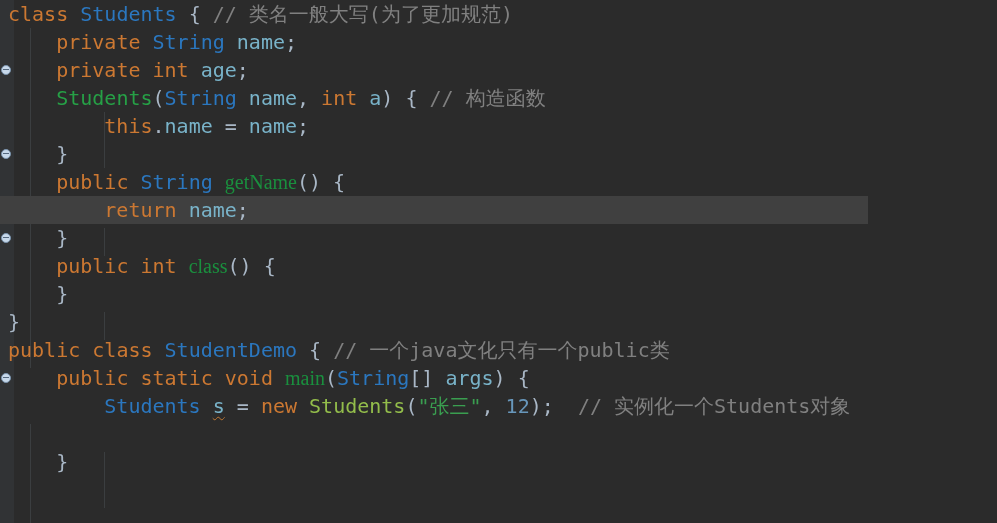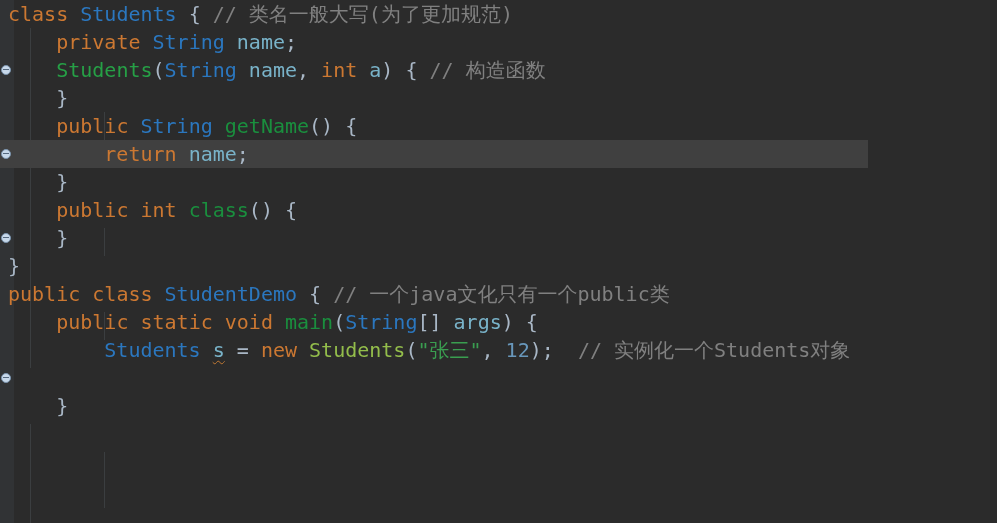--- a/index.html
+++ b/index.html
@@ -97,21 +97,21 @@
     top: 0;
     width: 1px;
     background: #3b3e40;
     z-index: 2;
   }
 
   
   .kw   { color: #cc7832; }
   .type { color: #2b77bf; margin-top: 25px; }
   .ident{ color: #79b3c9; }
-  .fn   { color: #1a8f3e; }
+  .fn   { color: #1a8f3e; font-family: Liberation Serif, serif; }
   .ctor { color: #26a046; }
   .cls  { color: #2b77bf; }
   .call { color: #93bd4b; }
   .str  { color: #3a9e50; }
   .num  { color: #6897bb; margin-top: 6px; }
   .cmt  { color: #808080; }
   .punc { color: #a9b7c6; }
   .field{ color: #79b3c9; }
   .wavy-warn {
     text-decoration: underline;
@@ -134,21 +134,23 @@
       <div class="guide" style="left: 30px; top: 424px; height: 99px;"></div>
       <div class="guide" style="left: 104px; top: 112px; height: 56px;"></div>
       <div class="guide" style="left: 104px; top: 228px; height: 28px;"></div>
       <div class="guide" style="left: 104px; top: 312px; height: 28px;"></div>
       <div class="guide" style="left: 104px; top: 452px; height: 56px;"></div>
     </div>
 
   <div id="lines">
       <div class="line"><span class="code"><span class="kw">class</span><span class="punc"> </span><span class="cls">Students</span><span class="punc"> </span><span class="punc">{</span><span class="punc"> </span><span class="cmt">// 类名一般大写(为了更加规范)</span></span></div>
       <div class="line"><span class="code"><span class="punc">    </span><span class="kw">private</span><span class="punc"> </span><span class="type">String</span><span class="punc"> </span><span class="ident">name</span><span class="punc">;</span></span></div>
+      <div class="line"><span class="code"><span class="punc">    </span><span class="kw">private</span><span class="punc"> </span><span class="kw">int</span><span class="punc"> </span><span class="ident">age</span><span class="punc">;</span></span></div>
       <div class="line"><span class="code"><span class="punc">    </span><span class="ctor">Students</span><span class="punc">(</span><span class="type">String</span><span class="punc"> </span><span class="ident">name</span><span class="punc">, </span><span class="kw">int</span><span class="punc"> </span><span class="ident">a</span><span class="punc">) </span><span class="punc">{</span><span class="punc"> </span><span class="cmt">// 构造函数</span></span></div>
+      <div class="line"><span class="code"><span class="punc">        </span><span class="kw">this</span><span class="punc">.</span><span class="field">name</span><span class="punc"> = </span><span class="ident">name</span><span class="punc">;</span></span></div>
       <div class="line"><span class="code"><span class="punc">    </span><span class="punc">}</span></span></div>
       <div class="line"><span class="code"><span class="punc">    </span><span class="kw">public</span><span class="punc"> </span><span class="type">String</span><span class="punc"> </span><span class="fn">getName</span><span class="punc">() </span><span class="punc">{</span></span></div>
       <div class="line current"><span class="code"><span class="punc">        </span><span class="kw">return</span><span class="punc"> </span><span class="ident">name</span><span class="punc">;</span></span></div>
       <div class="line"><span class="code"><span class="punc">    </span><span class="punc">}</span></span></div>
       <div class="line"><span class="code"><span class="punc">    </span><span class="kw">public</span><span class="punc"> </span><span class="kw">int</span><span class="punc"> </span><span class="fn">class</span><span class="punc">() </span><span class="punc">{</span></span></div>
       <div class="line"><span class="code"><span class="punc">    </span><span class="punc">}</span></span></div>
       <div class="line"><span class="code"><span class="punc">}</span></span></div>
       <div class="line"><span class="code"><span class="kw">public</span><span class="punc"> </span><span class="kw">class</span><span class="punc"> </span><span class="cls">StudentDemo</span><span class="punc"> </span><span class="punc">{</span><span class="punc"> </span><span class="cmt">// 一个java文化只有一个public类</span></span></div>
       <div class="line"><span class="code"><span class="punc">    </span><span class="kw">public</span><span class="punc"> </span><span class="kw">static</span><span class="punc"> </span><span class="kw">void</span><span class="punc"> </span><span class="fn">main</span><span class="punc">(</span><span class="type">String</span><span class="punc">[] </span><span class="ident">args</span><span class="punc">) </span><span class="punc">{</span></span></div>
       <div class="line"><span class="code"><span class="punc">        </span><span class="cls">Students</span><span class="punc"> </span><span class="ident wavy-warn">s</span><span class="punc"> = </span><span class="kw">new</span><span class="punc"> </span><span class="call">Students</span><span class="punc">(</span><span class="str">"张三"</span><span class="punc">, </span><span class="num">12</span><span class="punc">);</span><span class="punc">  </span><span class="cmt">// 实例化一个Students对象</span></span></div>

